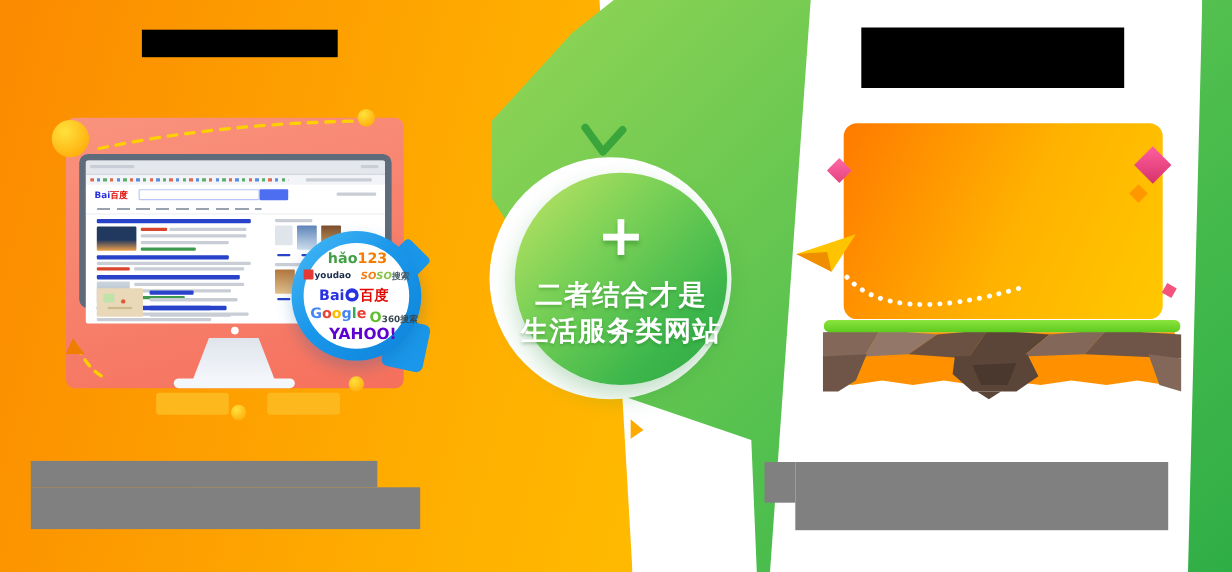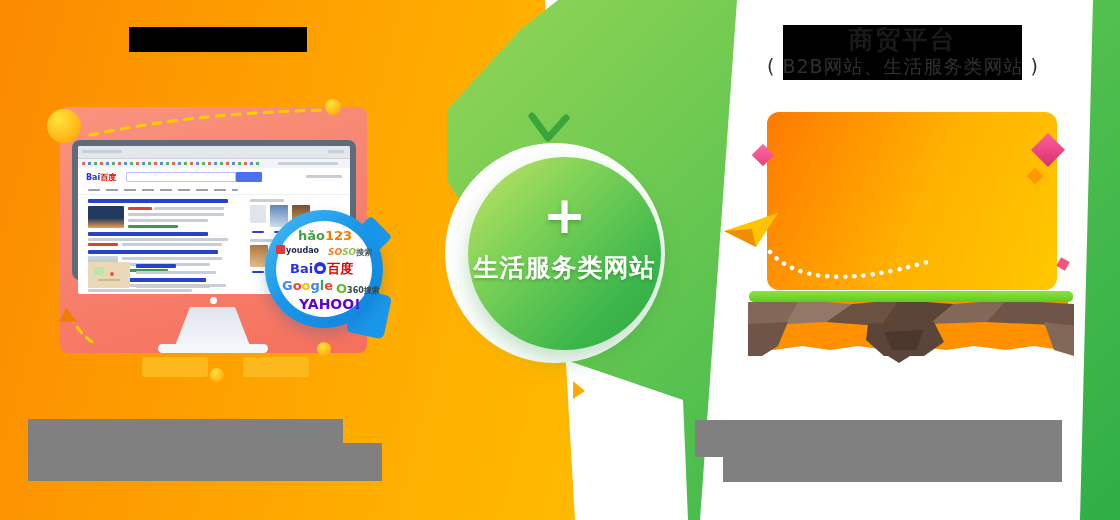--- a/index.html
+++ b/index.html
@@ -199,28 +199,27 @@
   <div class="abs bar-gray" style="left:28px;top:419px;width:315px;height:24px;"></div>
   <div class="abs bar-gray" style="left:28px;top:443px;width:354px;height:38px;"></div>
 
   <svg class="abs" style="left:528px;top:110px;z-index:3;" width="42" height="36">
     <polyline points="4,6 20,28 38,8" fill="none" stroke="#3aa53a" stroke-width="7" stroke-linecap="round" stroke-linejoin="round"></polyline>
   </svg>
   <div class="abs white-disc"></div>
   <div class="abs green-circle">
     <div class="plus-sign">+</div>
     <div class="slogan">
+      <div>二者结合才是</div>
       <div>生活服务类网站</div>
     </div>
   </div>
   <div class="abs spike"></div>
 
   <div class="abs bar-black" style="left:783px;top:25px;width:239px;height:55px;"></div>
-  <div class="abs rt-title">商贸平台</div>
-  <div class="abs rt-sub">( B2B网站、生活服务类网站 )</div>
 
   <div class="abs b2b-card"></div>
   <div class="abs diamond" style="left:755px;top:147px;width:16px;height:16px;transform:rotate(45deg);background:linear-gradient(135deg,#ff6aa5,#e3447f);"></div>
   <div class="abs diamond" style="left:1036px;top:138px;width:24px;height:24px;transform:rotate(45deg);background:linear-gradient(135deg,#ff5f9e,#d6336c);"></div>
   <div class="abs diamond" style="left:1029px;top:170px;width:12px;height:12px;transform:rotate(45deg);background:#ff9800;"></div>
   <div class="abs diamond" style="left:1058px;top:259px;width:10px;height:10px;transform:rotate(30deg);background:#f2547d;z-index:6;"></div>
   <svg class="abs" style="left:722px;top:205px;z-index:6;" width="58" height="45">
     <polygon points="2,26 56,8 34,42" fill="#ffc400"></polygon>
     <polygon points="2,26 34,42 30,24" fill="#ef8f00"></polygon>
   </svg>

